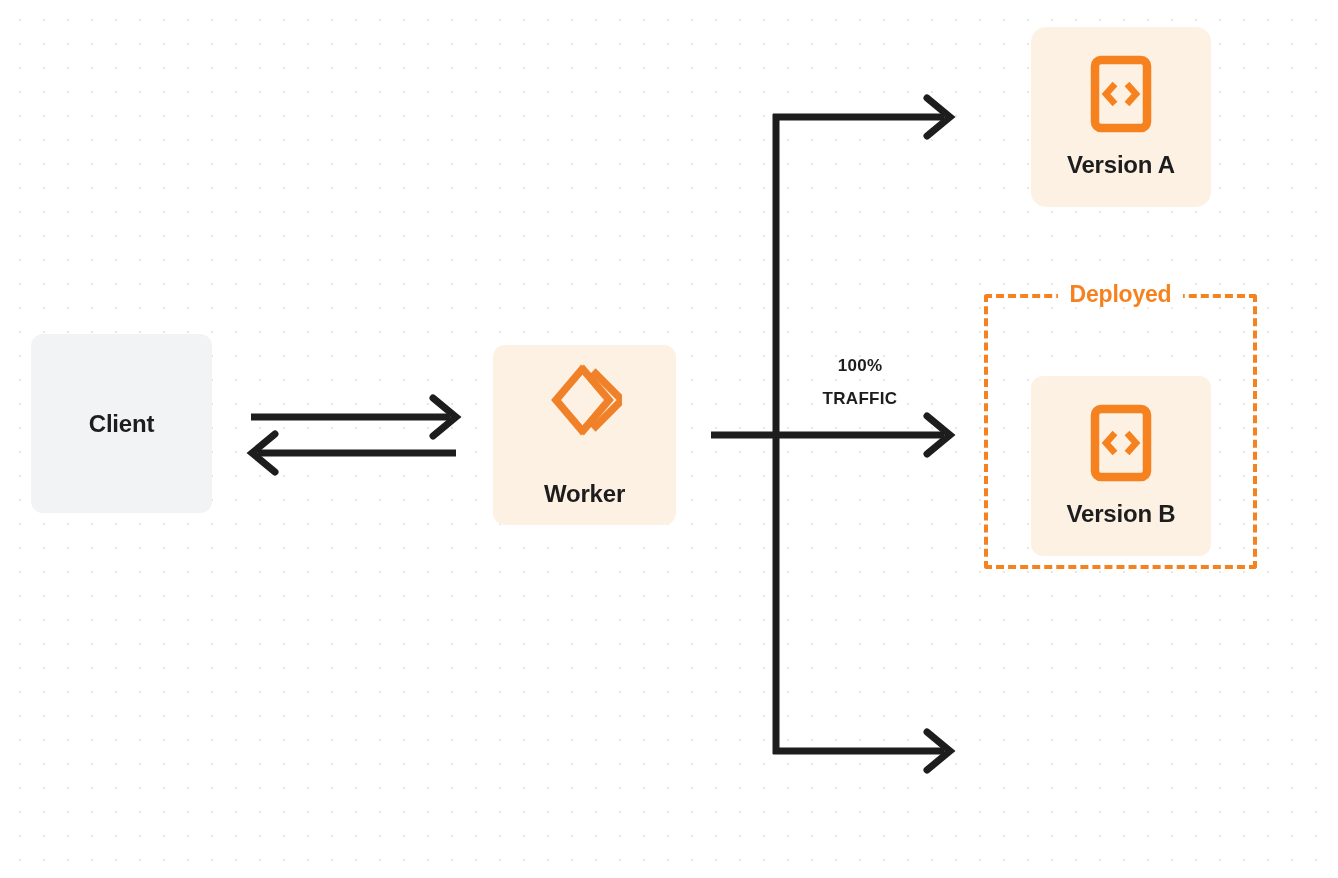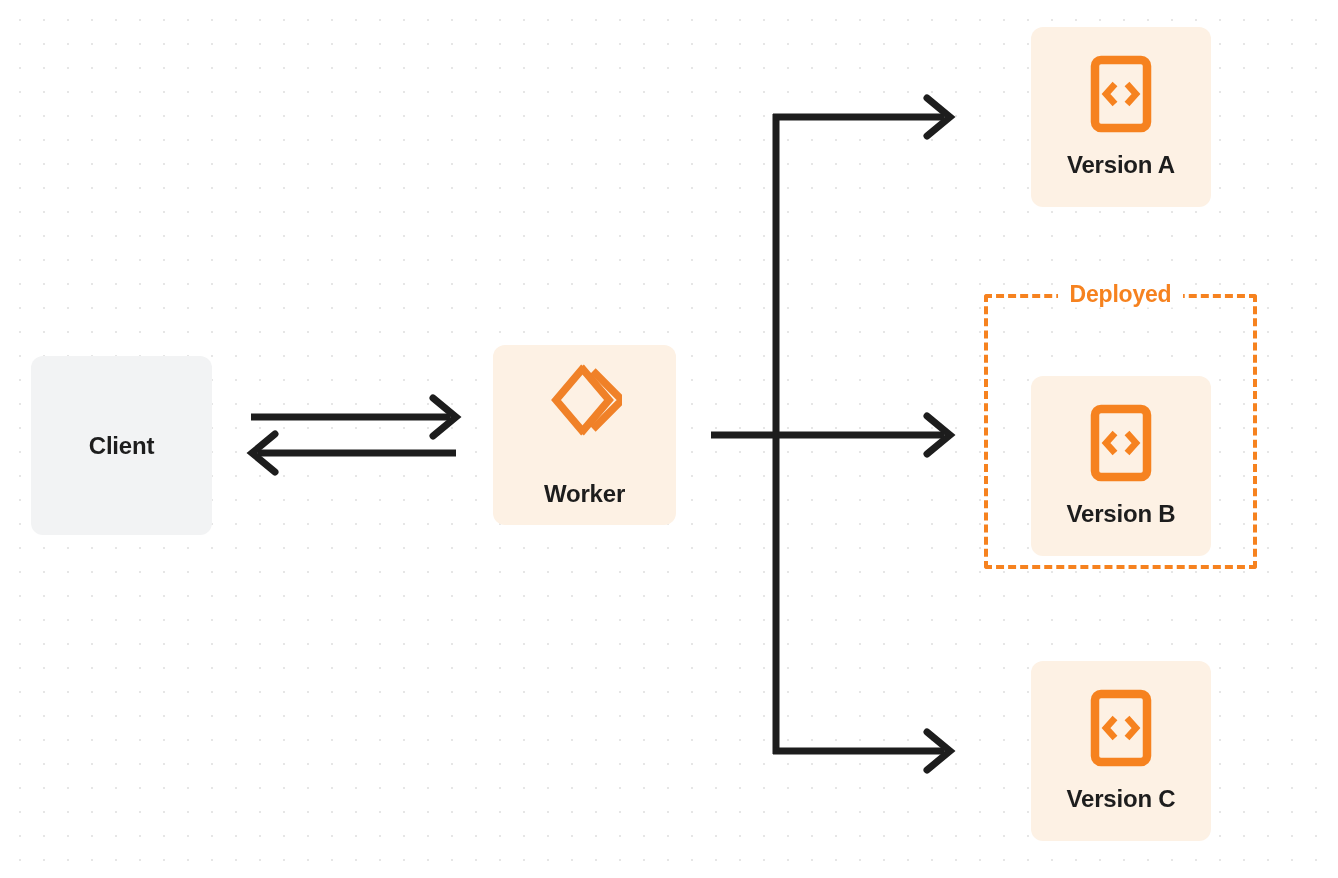--- a/index.html
+++ b/index.html
@@ -28,41 +28,41 @@
     box-sizing: border-box;
   }
   .node-label {
     font-size: 24px;
     font-weight: bold;
     color: #1d1d1d;
     letter-spacing: -0.2px;
   }
   #client-node {
     left: 31px;
-    top: 356px;
+    top: 334px;
     width: 181px;
     height: 179px;
     background: #f2f3f4;
     align-items: center;
   }
   #worker-node {
     left: 493px;
     top: 345px;
     width: 183px;
     height: 180px;
     background: #fdf1e4;
     gap: 24px;
   }
   .version-node {
     left: 1031px;
     width: 180px;
     height: 180px;
     background: #fdf1e4;
   }
-  #version-a-node { top: 27px; }
+  #version-a-node { top: 27px; border-radius: 15px; }
   #version-b-node { top: 344px; margin-top: 32px; }
   #version-c-node { top: 661px; }
 
   .node-icon { display: block; }
   #worker-node .node-icon { margin-bottom: 14px; }
   .version-node .node-icon { margin-bottom: 14px; }
 
   .svg-layer {
     position: absolute;
     left: 0;
@@ -141,20 +141,24 @@
       <line x1="711" y1="435" x2="944" y2="435" stroke="#1d1d1d" stroke-width="7" stroke-linecap="butt"></line>
       <polyline points="927,416 950,435 927,454" fill="none" stroke="#1d1d1d" stroke-width="7" stroke-linecap="round" stroke-linejoin="miter"></polyline>
     </g>
 
     <g>
       <line x1="773" y1="751" x2="944" y2="751" stroke="#1d1d1d" stroke-width="7" stroke-linecap="butt"></line>
       <polyline points="927,732 950,751 927,770" fill="none" stroke="#1d1d1d" stroke-width="7" stroke-linecap="round" stroke-linejoin="miter"></polyline>
     </g>
   </svg>
 
+  <div id="traffic-label">
+    <span>100%</span>
+    <span>TRAFFIC</span>
+  </div>
 
   <div id="deployed-group">
     <div id="deployed-label">Deployed</div>
   </div>
 
   <div id="client-node" class="node">
     <div class="node-label">Client</div>
   </div>
 
   <div id="worker-node" class="node">
@@ -186,24 +190,14 @@
     <span class="node-icon">
       <svg width="62" height="78" viewBox="0 0 62 78" xmlns="http://www.w3.org/2000/svg">
         <rect x="5" y="5" width="52" height="68" rx="6" ry="6" fill="none" stroke="#f6821f" stroke-width="8.5"></rect>
         <polyline points="25,29 16,39 25,49" fill="none" stroke="#f6821f" stroke-width="6.5" stroke-linecap="butt" stroke-linejoin="miter"></polyline>
         <polyline points="37,29 46,39 37,49" fill="none" stroke="#f6821f" stroke-width="6.5" stroke-linecap="butt" stroke-linejoin="miter"></polyline>
       </svg>
     </span>
     <div class="node-label">Version B</div>
   </div>
 
-  <div id="version-c-node" class="node version-node">
-    <span class="node-icon">
-      <svg width="62" height="78" viewBox="0 0 62 78" xmlns="http://www.w3.org/2000/svg">
-        <rect x="5" y="5" width="52" height="68" rx="6" ry="6" fill="none" stroke="#f6821f" stroke-width="8.5"></rect>
-        <polyline points="25,29 16,39 25,49" fill="none" stroke="#f6821f" stroke-width="6.5" stroke-linecap="butt" stroke-linejoin="miter"></polyline>
-        <polyline points="37,29 46,39 37,49" fill="none" stroke="#f6821f" stroke-width="6.5" stroke-linecap="butt" stroke-linejoin="miter"></polyline>
-      </svg>
-    </span>
-    <div class="node-label">Version C</div>
-  </div>
 
 </div>
 
 </body></html>

